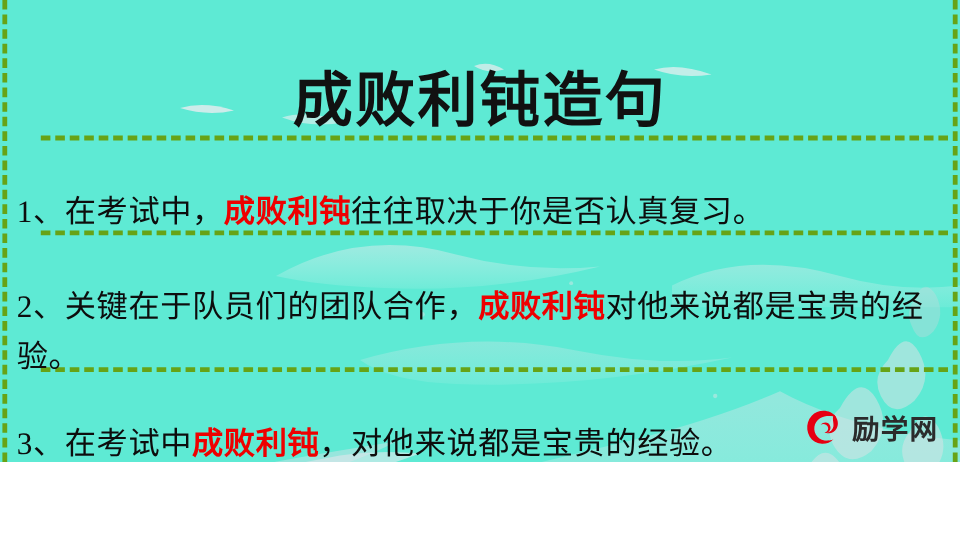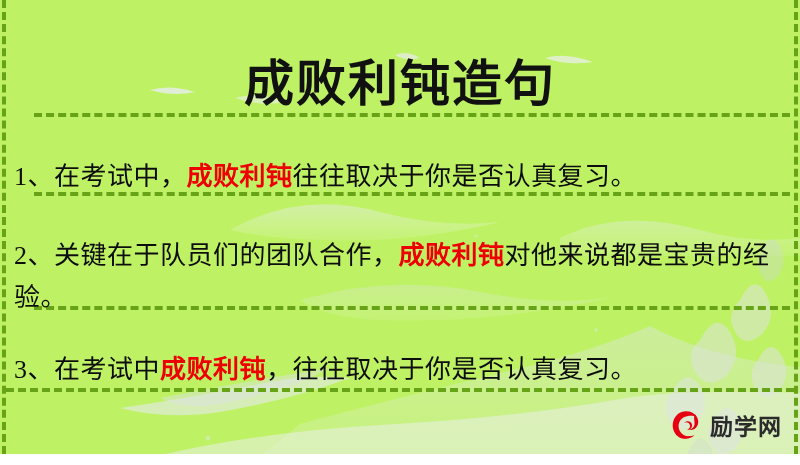--- a/index.html
+++ b/index.html
@@ -10,22 +10,22 @@
     width: 800px;
     height: 465px;
     overflow: hidden;
     background: #ffffff;
     font-family: "Liberation Serif", "DejaVu Serif", serif;
   }
 
   .page {
     position: relative;
     width: 800px;
-    height: 454px;
-    background: #bef264;
+    height: 385px;
+    background: #5eead4;
     box-sizing: border-box;
     overflow: hidden;
   }
 
   
   .bg-wash {
     position: absolute;
     inset: 0;
     pointer-events: none;
     z-index: 0;
@@ -195,21 +195,21 @@
 
     <p class="row row-1">
       <span>1、</span><span>在考试中，</span><span class="kw">成败利钝</span><span>往往取决于你是否认真复习。</span>
     </p>
 
     <p class="row row-2">
       <span>2、</span><span>关键在于队员们的团队合作，</span><span class="kw">成败利钝</span><span>对他来说都是宝贵的经验。</span>
     </p>
 
     <p class="row row-3">
-      <span>3、</span><span>在考试中</span><span class="kw">成败利钝</span><span>，往往取决于你是否认真复习。</span>
+      <span>3、</span><span>在考试中</span><span class="kw">成败利钝</span><span>，对他来说都是宝贵的经验。</span>
     </p>
 
   </div>
 
   <div class="logo">
     <span class="logo-mark">
       <svg viewBox="0 0 64 64" xmlns="http://www.w3.org/2000/svg" aria-hidden="true">
 
         <path d="M52,16 C44,4 24,3 14,14 C3,26 5,46 19,55 C28,60 41,59 48,51
                  C40,55 29,54 23,47 C15,38 17,24 27,18 C35,13 46,14 52,16 Z" fill="#e60012"></path>

